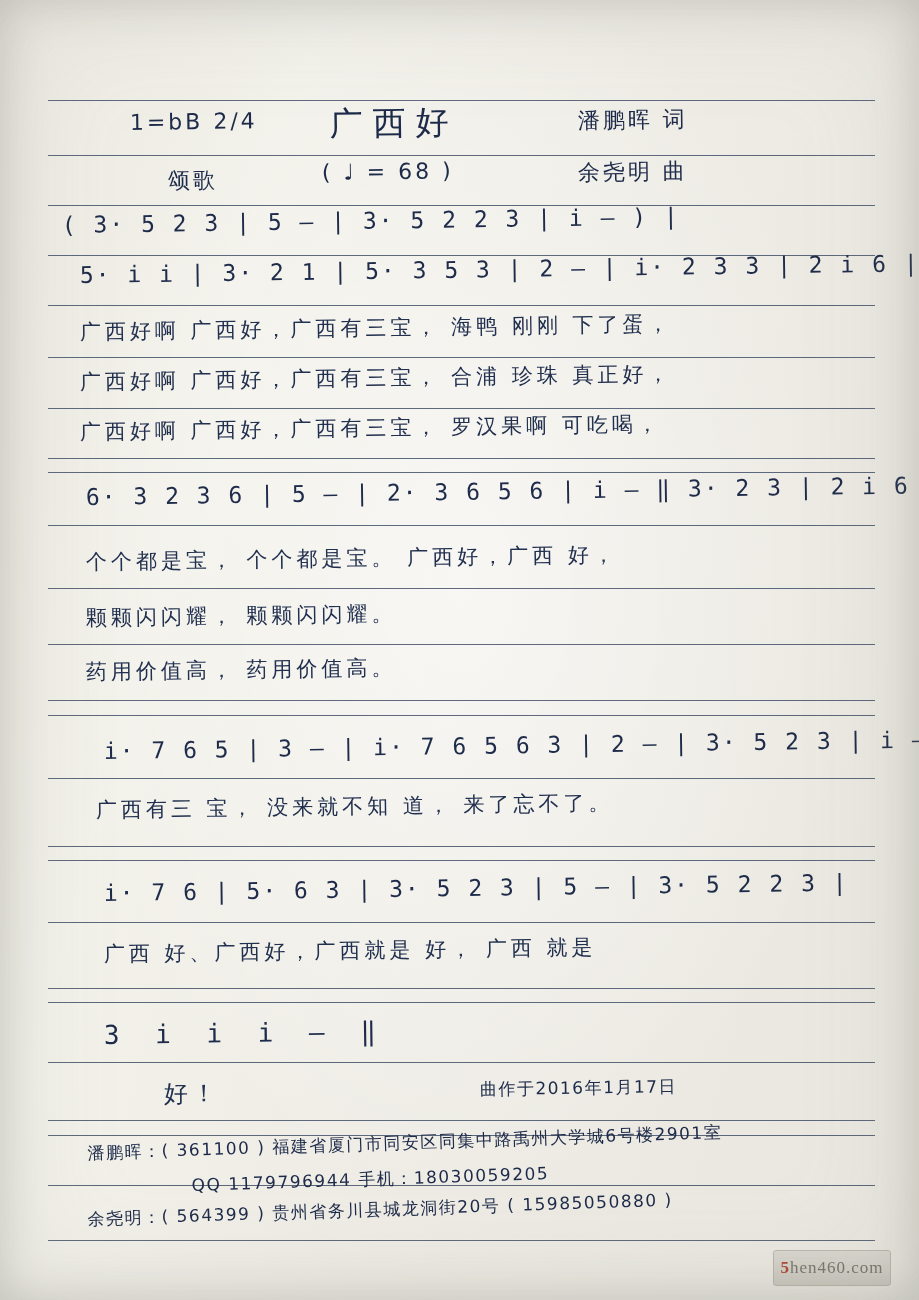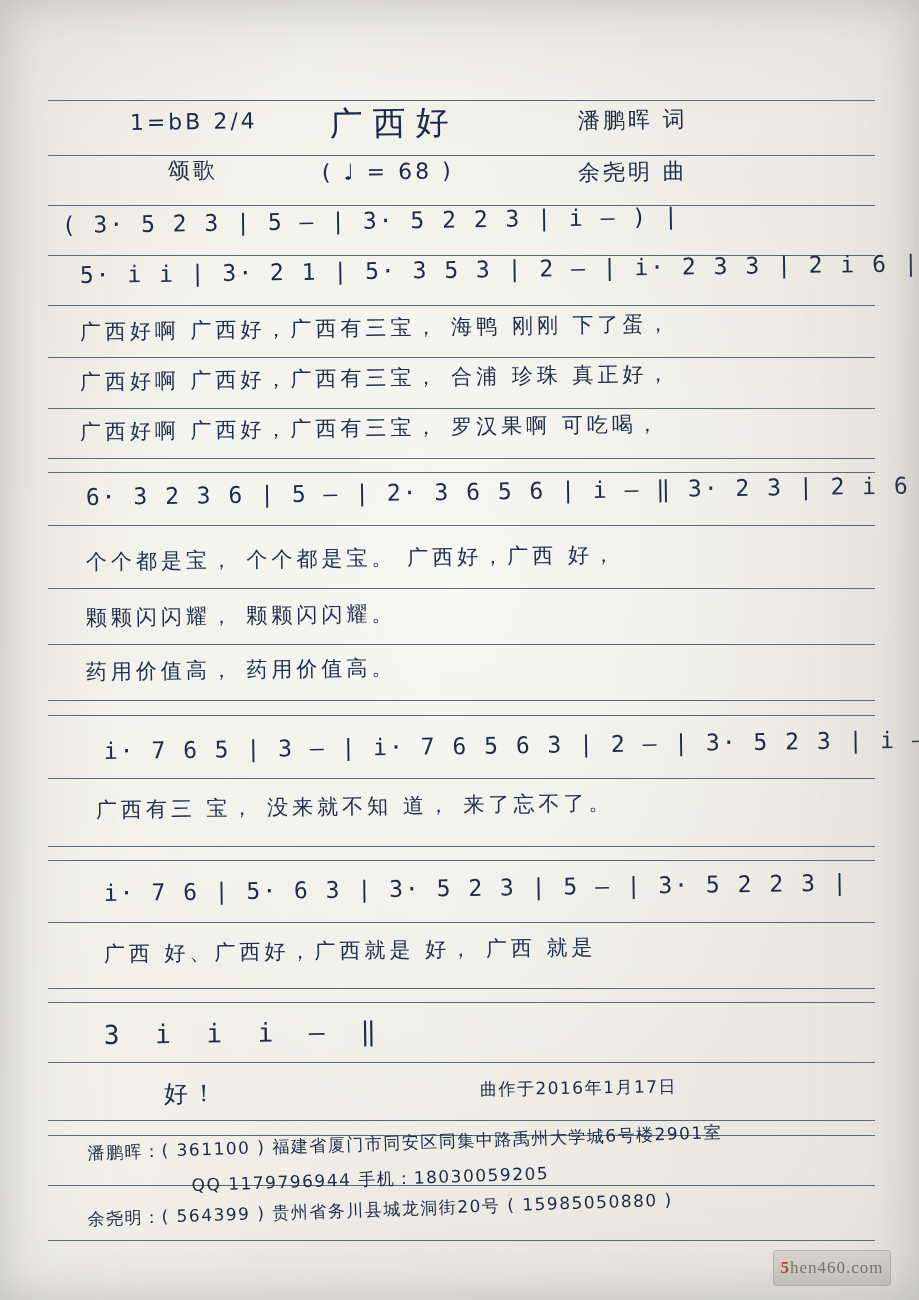--- a/index.html
+++ b/index.html
@@ -130,21 +130,21 @@
   <div class="rule" style="top:1135px"></div>
   <div class="rule" style="top:1185px"></div>
   <div class="rule" style="top:1240px"></div>
 
   <div class="hand meta tilt3" style="left:130px; top:110px;">1=bB 2/4</div>
 
   <div class="hand title tilt3" style="left:330px; top:102px;">广西好</div>
 
   <div class="hand meta tilt3" style="left:578px; top:106px;">潘鹏晖 词</div>
 
-  <div class="hand meta tilt3" style="left:168px; top:156px;">颂歌</div>
+  <div class="hand meta tilt3" style="left:168px; top:166px;">颂歌</div>
 
   <div class="hand meta tilt3" style="left:322px; top:160px;">( ♩ = 68 )</div>
 
   <div class="hand meta tilt3" style="left:578px; top:158px;">余尧明 曲</div>
 
   <div class="hand notes tilt3" style="left:62px; top:212px;">( 3· 5 2 3 | 5 — | 3· 5 2 2 3 | i — ) |</div>
 
   <div class="hand notes tilt3" style="left:80px; top:262px;">5· i  i | 3· 2  1 | 5· 3 5 3 | 2 — | i· 2 3 3 | 2 i  6 |</div>
 
   <div class="hand lyric tilt3" style="left:80px; top:318px;">广西好啊 广西好，广西有三宝，  海鸭 刚刚 下了蛋，</div>

